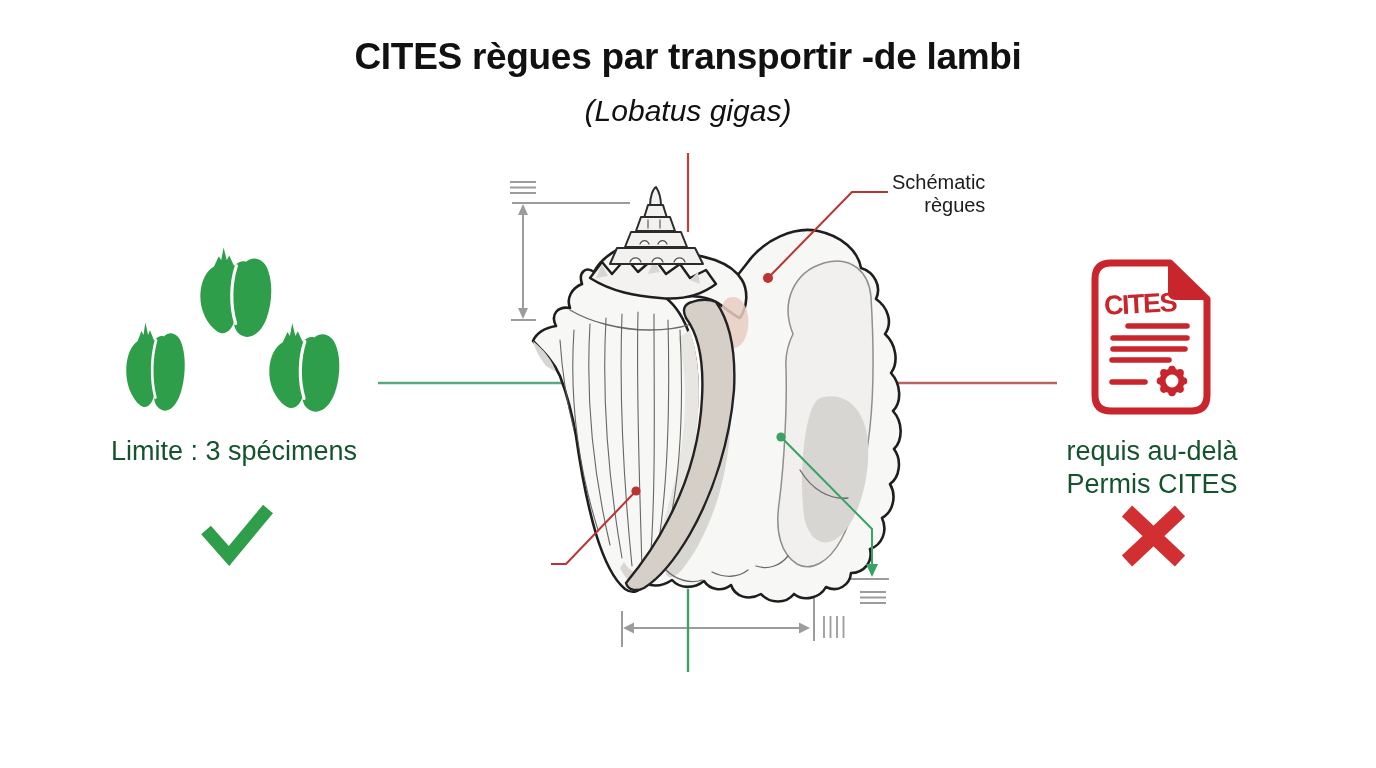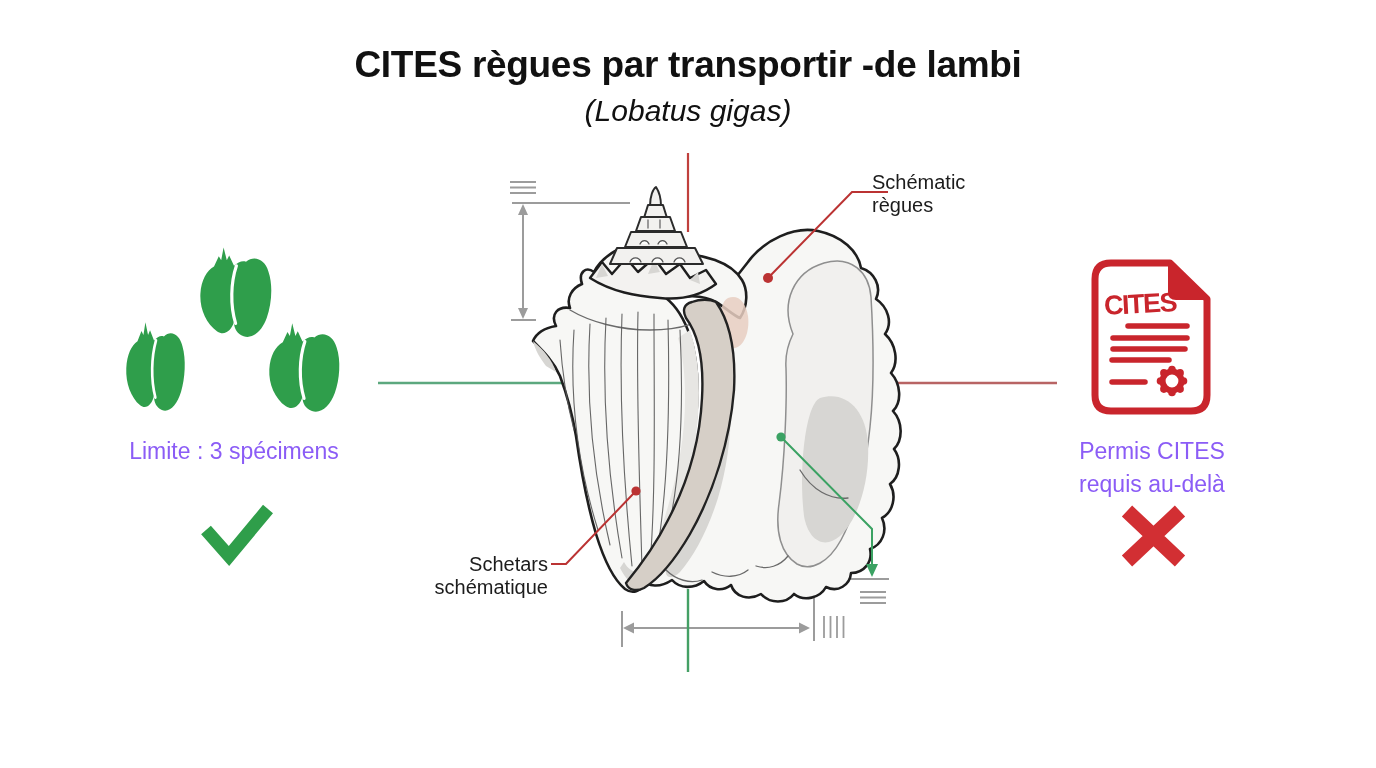--- a/index.html
+++ b/index.html
@@ -15,32 +15,32 @@
     --text:#1b1b1b;
   }
   *{margin:0;padding:0;box-sizing:border-box}
   html,body{background:#fff}
   .canvas{
     position:relative;width:1376px;height:768px;background:#ffffff;overflow:hidden;
     font-family:"Liberation Sans", sans-serif;color:var(--text);
   }
   .scene{position:absolute;left:0;top:0;width:1376px;height:768px}
   .title{
-    position:absolute;left:0;top:44px;width:100%;text-align:center;
+    position:absolute;left:0;top:36px;width:100%;text-align:center;
     font-size:37px;font-weight:bold;letter-spacing:-.3px;color:#111;
   }
   .subtitle{
     position:absolute;left:0;top:94px;width:100%;text-align:center;
     font-size:30px;font-style:italic;color:#111;
   }
-  .side-label{position:absolute;font-size:23px;line-height:33px;text-align:center;color:#8b5cf6}
+  .side-label{position:absolute;font-size:27px;line-height:33px;text-align:center;color:#14532d}
   .limit-label{left:102px;top:435px;width:264px}
   .permit-label{left:1020px;top:435px;width:264px}
   .callout{position:absolute;font-size:20px;line-height:22.5px;color:#1c1c1c}
-  .callout-detail{left:872px;top:171px;text-align:left}
+  .callout-detail{left:892px;top:171px;text-align:right}
   .callout-sketch{left:424px;top:553px;width:124px;text-align:right}
   .callout span, .side-label span{display:block}
 
   
   .dim{stroke:var(--dimension-gray);stroke-width:2;fill:none}
   .dim-thin{stroke:var(--dimension-gray);stroke-width:1.8;fill:none}
   .dim-fill{fill:var(--dimension-gray)}
   .axis-red{stroke:#c0403d;stroke-width:2.2;fill:none}
   .axis-red-muted{stroke:var(--line-red);stroke-width:2.4;fill:none}
   .axis-green-muted{stroke:var(--line-green);stroke-width:2.4;fill:none}
@@ -231,25 +231,21 @@
         <circle class="seal-ring" r="7.4"></circle>
       </g>
     </g>
     <path class="xmark" d="M1127,511 L1180,561 M1180,511 L1127,561"></path>
   </svg>
 
   <div class="callout callout-detail">
     <span>Schématic</span>
     <span>règues</span>
   </div>
-  <div class="callout callout-sketch">
-    <span>Schetars</span>
-    <span>schématique</span>
-  </div>
   <div class="side-label limit-label">
     <span>Limite : 3 spécimens</span>
   </div>
   <div class="side-label permit-label">
+    <span>requis au-delà</span>
     <span>Permis CITES</span>
-    <span>requis au-delà</span>
   </div>
 
 </div>
 
 </body></html>

